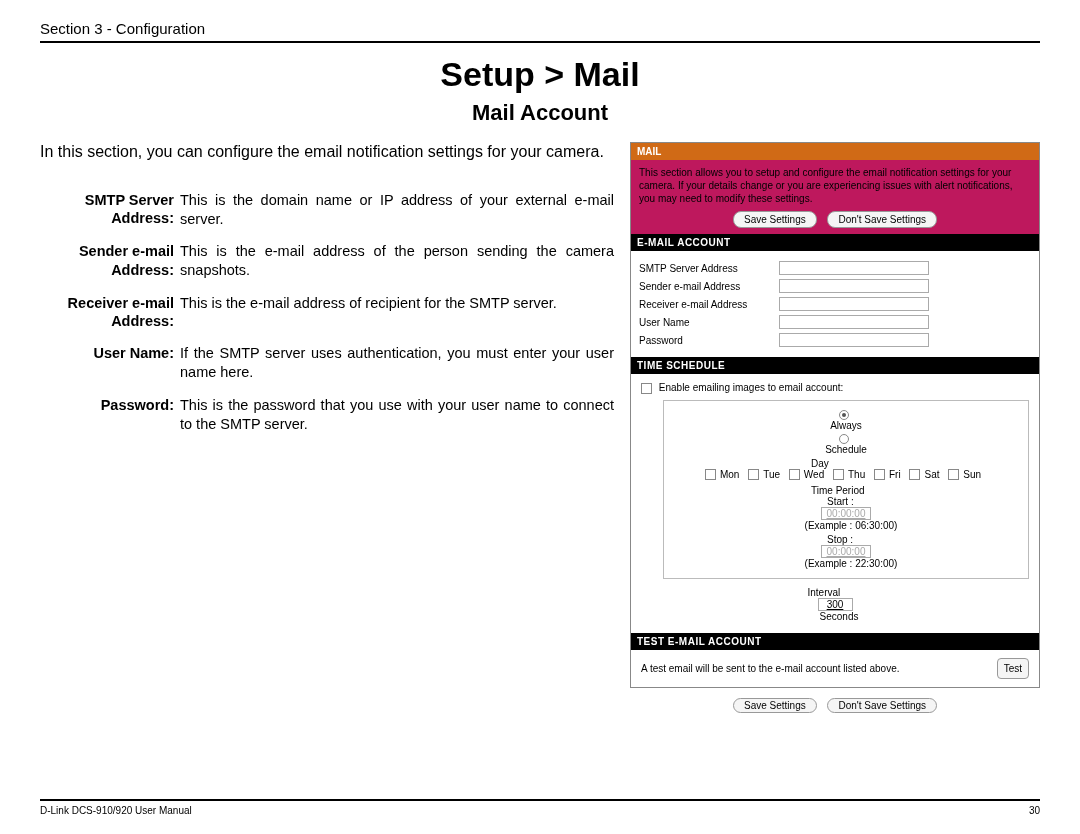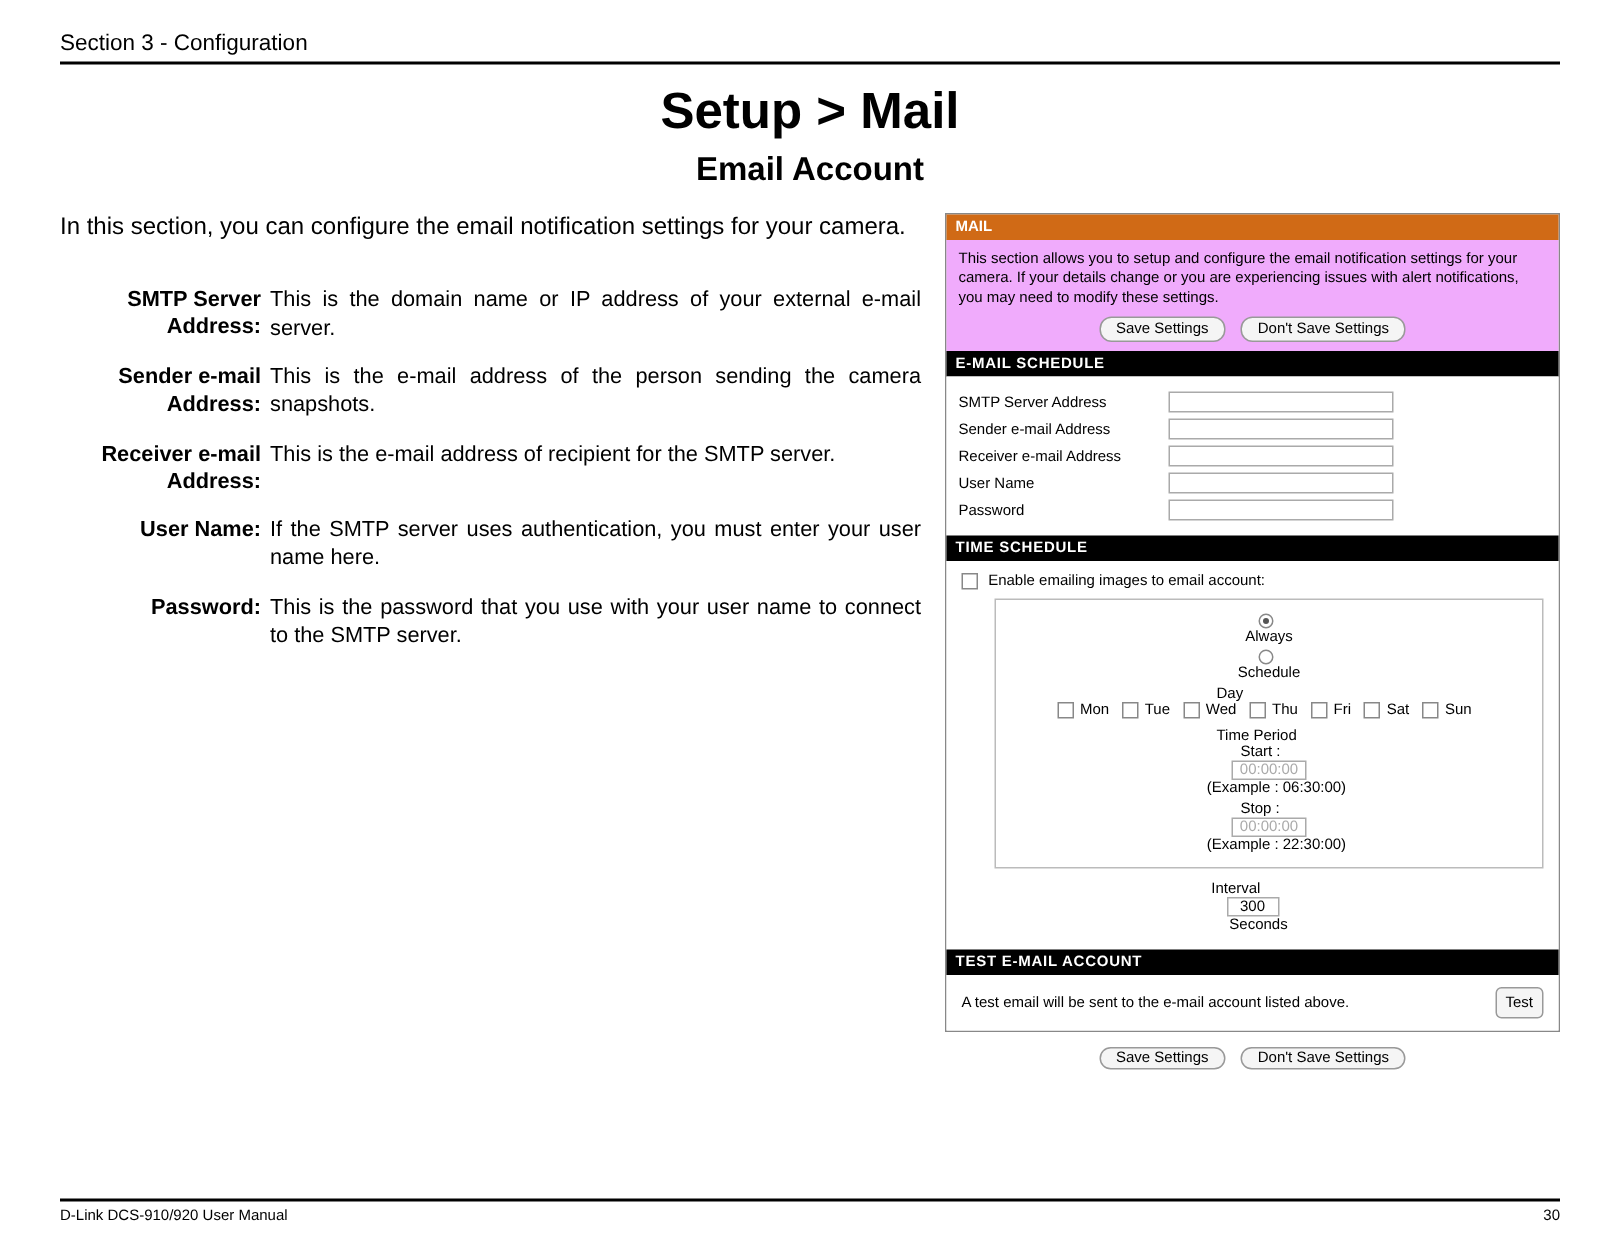--- a/index.html
+++ b/index.html
@@ -40,21 +40,21 @@
   .intro { font-size: 16px; text-align: justify; margin-bottom: 28px; line-height: 1.3; max-width: 590px;}
   .def-table { width: 100%; border-collapse: collapse; }
   .def-table td { vertical-align: top; padding-bottom: 14px; font-size: 14.5px; }
   .def-table td.term { width: 140px; text-align: right; font-weight: bold; font-family: 'Arial Narrow', Arial, sans-serif; font-stretch: condensed; padding-right: 6px; line-height: 1.25;}
   .def-table td.desc { text-align: justify; line-height: 1.3; }
 
   .right-col { flex: 0 0 410px; font-size: 10px; font-family: Verdana, Arial, sans-serif; }
   .panel { border: 1px solid #888; }
   .panel-head.orange { background: #d06a16; color: #fff; font-weight: bold; padding: 3px 6px; font-size: 10px; }
   .panel-head.black { background: #000; color: #fff; font-weight: bold; padding: 3px 6px; font-size: 10px; letter-spacing: 0.5px;}
-  .panel-body { padding: 6px 8px; background: #f0abfc; line-height: 1.3; }
+  .panel-body { padding: 6px 8px; background: #be185d; line-height: 1.3; }
   .panel-body.white { background: #fff; }
   .btn {
     display: inline-block;
     border: 1px solid #999;
     border-radius: 8px;
     padding: 1px 10px;
     background: #f5f5f5;
     font-size: 10px;
     font-family: Verdana, Arial, sans-serif;
     cursor: pointer;
@@ -66,21 +66,21 @@
   .form-row input[type=text], .form-row input[type=password] {
     border: 1px solid #aaa; height: 14px; width: 150px; background: #fff;
   }
   .ts-body { padding: 8px 10px; background: #fff; }
   .chk { width: 11px; height: 11px; border: 1px solid #888; display: inline-block; vertical-align: middle; margin-right: 4px; background:#fff;}
   .rad { width: 10px; height: 10px; border: 1px solid #888; border-radius: 50%; display: inline-block; vertical-align: middle; margin-right: 4px; background:#fff; position:relative;}
   .rad.selected::after { content:''; width:4px; height:4px; background:#555; border-radius:50%; position:absolute; top:2px; left:2px;}
   .sched-box { border: 1px solid #bbb; margin: 6px 0 8px 22px; padding: 6px 10px; }
   .sched-row { display: flex; align-items: center; margin: 3px 0; font-size: 10px; flex-direction: column;}
   .sched-row .lbl { width: 70px; }
-  .small-input { border:1px solid #aaa; height:13px; width:50px; font-size:10px; color:#aaa; text-align:center; background:#fff;}
+  .small-input { border:1px solid #aaa; height:13px; width:50px; font-size:10px; color:#aaa; text-align:center; background:#fff;text-decoration:underline;}
   .days span.day { display:inline-flex; align-items:center; margin-right:6px;}
   .test-row { display:flex; align-items:center; justify-content:space-between; padding:8px 10px; background:#fff;gap:39px;}
   .small-btn { border:1px solid #999; border-radius:4px; padding:4px 6px; background:#f5f5f5; font-size:10px; cursor:pointer;}
   .footer {
     position: absolute;
     bottom: 18px;
     left: 40px;
     right: 40px;
     border-top: 2px solid #000;
     padding-top: 4px;
@@ -89,21 +89,21 @@
     font-size: 10px;
   }
   .bottom-btns { text-align:center; margin-top:10px; }
 </style>
 </head>
 <body>
 
 <div class="header-line">Section 3 - Configuration</div>
 
 <h1 class="page-title">Setup &gt; Mail</h1>
-<h2 class="subtitle">Email Account</h2>
+<h2 class="subtitle">Mail Account</h2>
 
 <div class="content-row">
   <div class="left-col">
     <p class="intro">In this section, you can configure the email notification settings for your camera.</p>
     <table class="def-table">
       <tbody>
           <tr>
         <td class="term">SMTP Server Address:</td>
         <td class="desc">This is the domain name or IP address of your external e-mail server.</td>
       </tr>
@@ -131,21 +131,21 @@
 
     <div class="panel">
       <div class="panel-head orange">MAIL</div>
       <div class="panel-body">
         <div>This section allows you to setup and configure the email notification settings for your camera. If your details change or you are experiencing issues with alert notifications, you may need to modify these settings.</div>
         <div class="btn-row">
           <span class="btn">Save Settings</span>
           <span class="btn">Don't Save Settings</span>
         </div>
       </div>
-      <div class="panel-head black">E-MAIL SCHEDULE</div>
+      <div class="panel-head black">E-MAIL ACCOUNT</div>
       <div class="panel-body white">
         <div class="form-row">
             <label>SMTP Server Address</label>
             <input type="text" style="">
           </div>
         <div class="form-row">
             <label>Sender e-mail Address</label>
             <input type="text" style="">
           </div>
         <div class="form-row">

